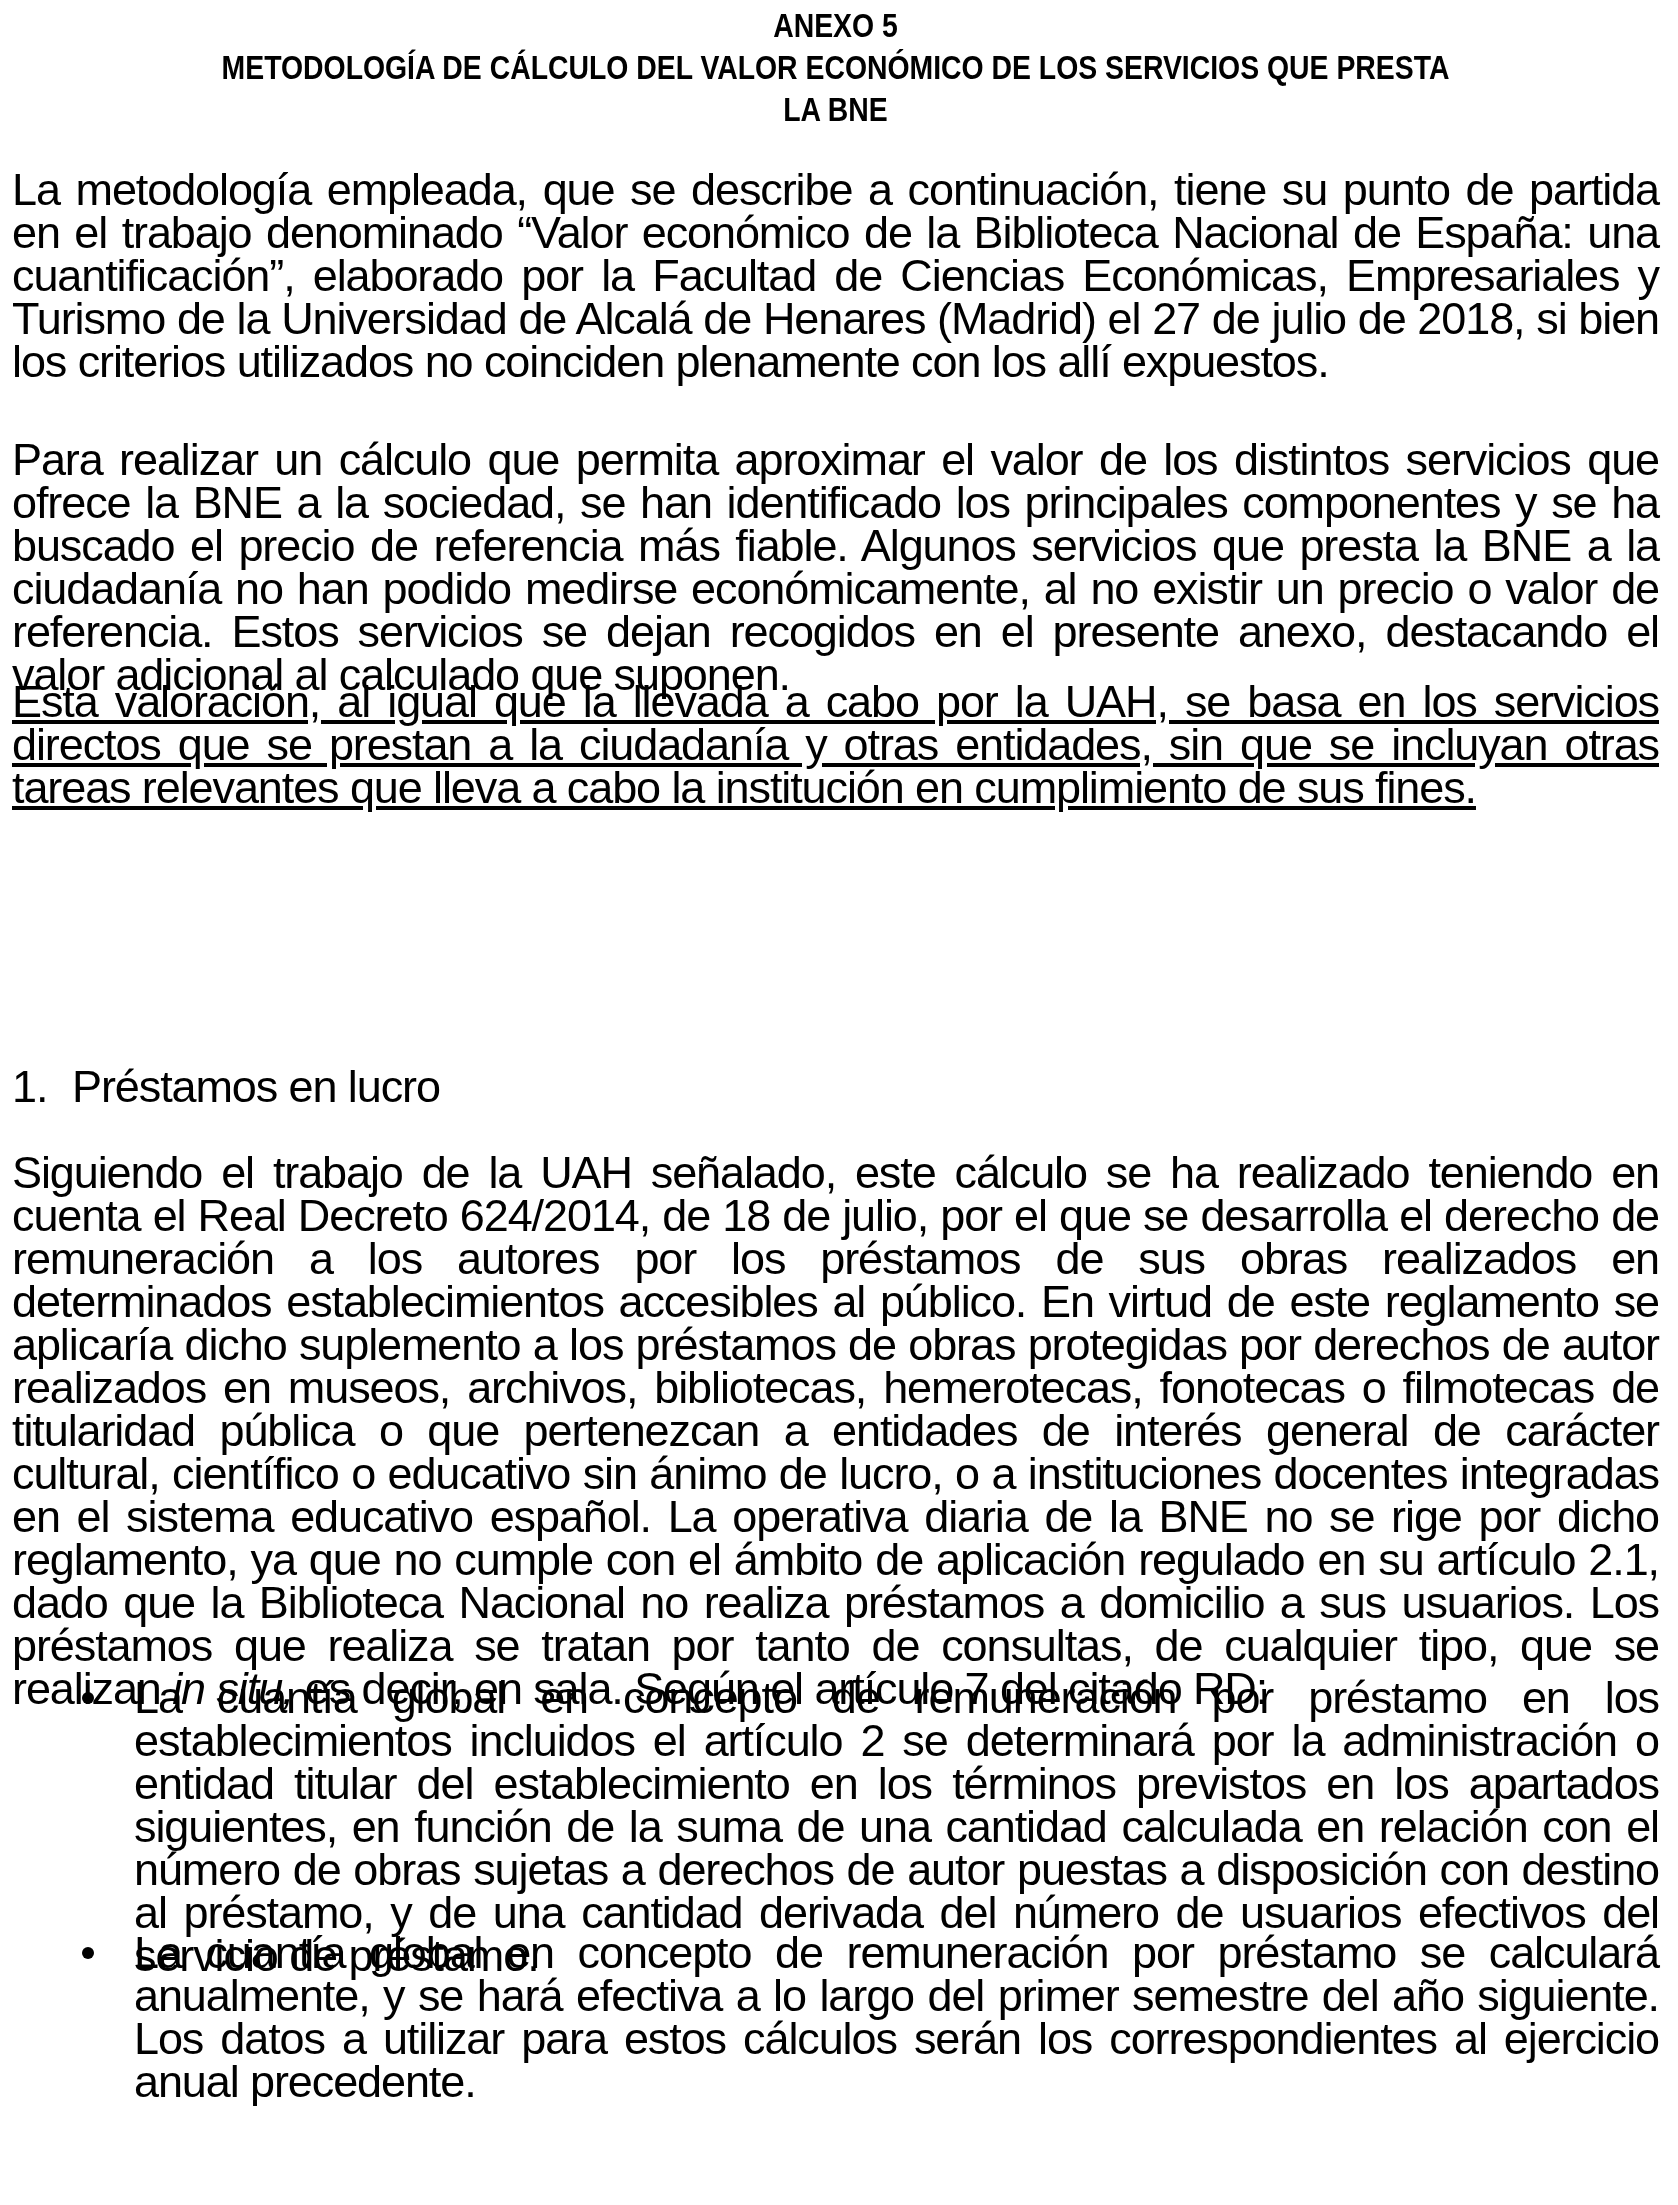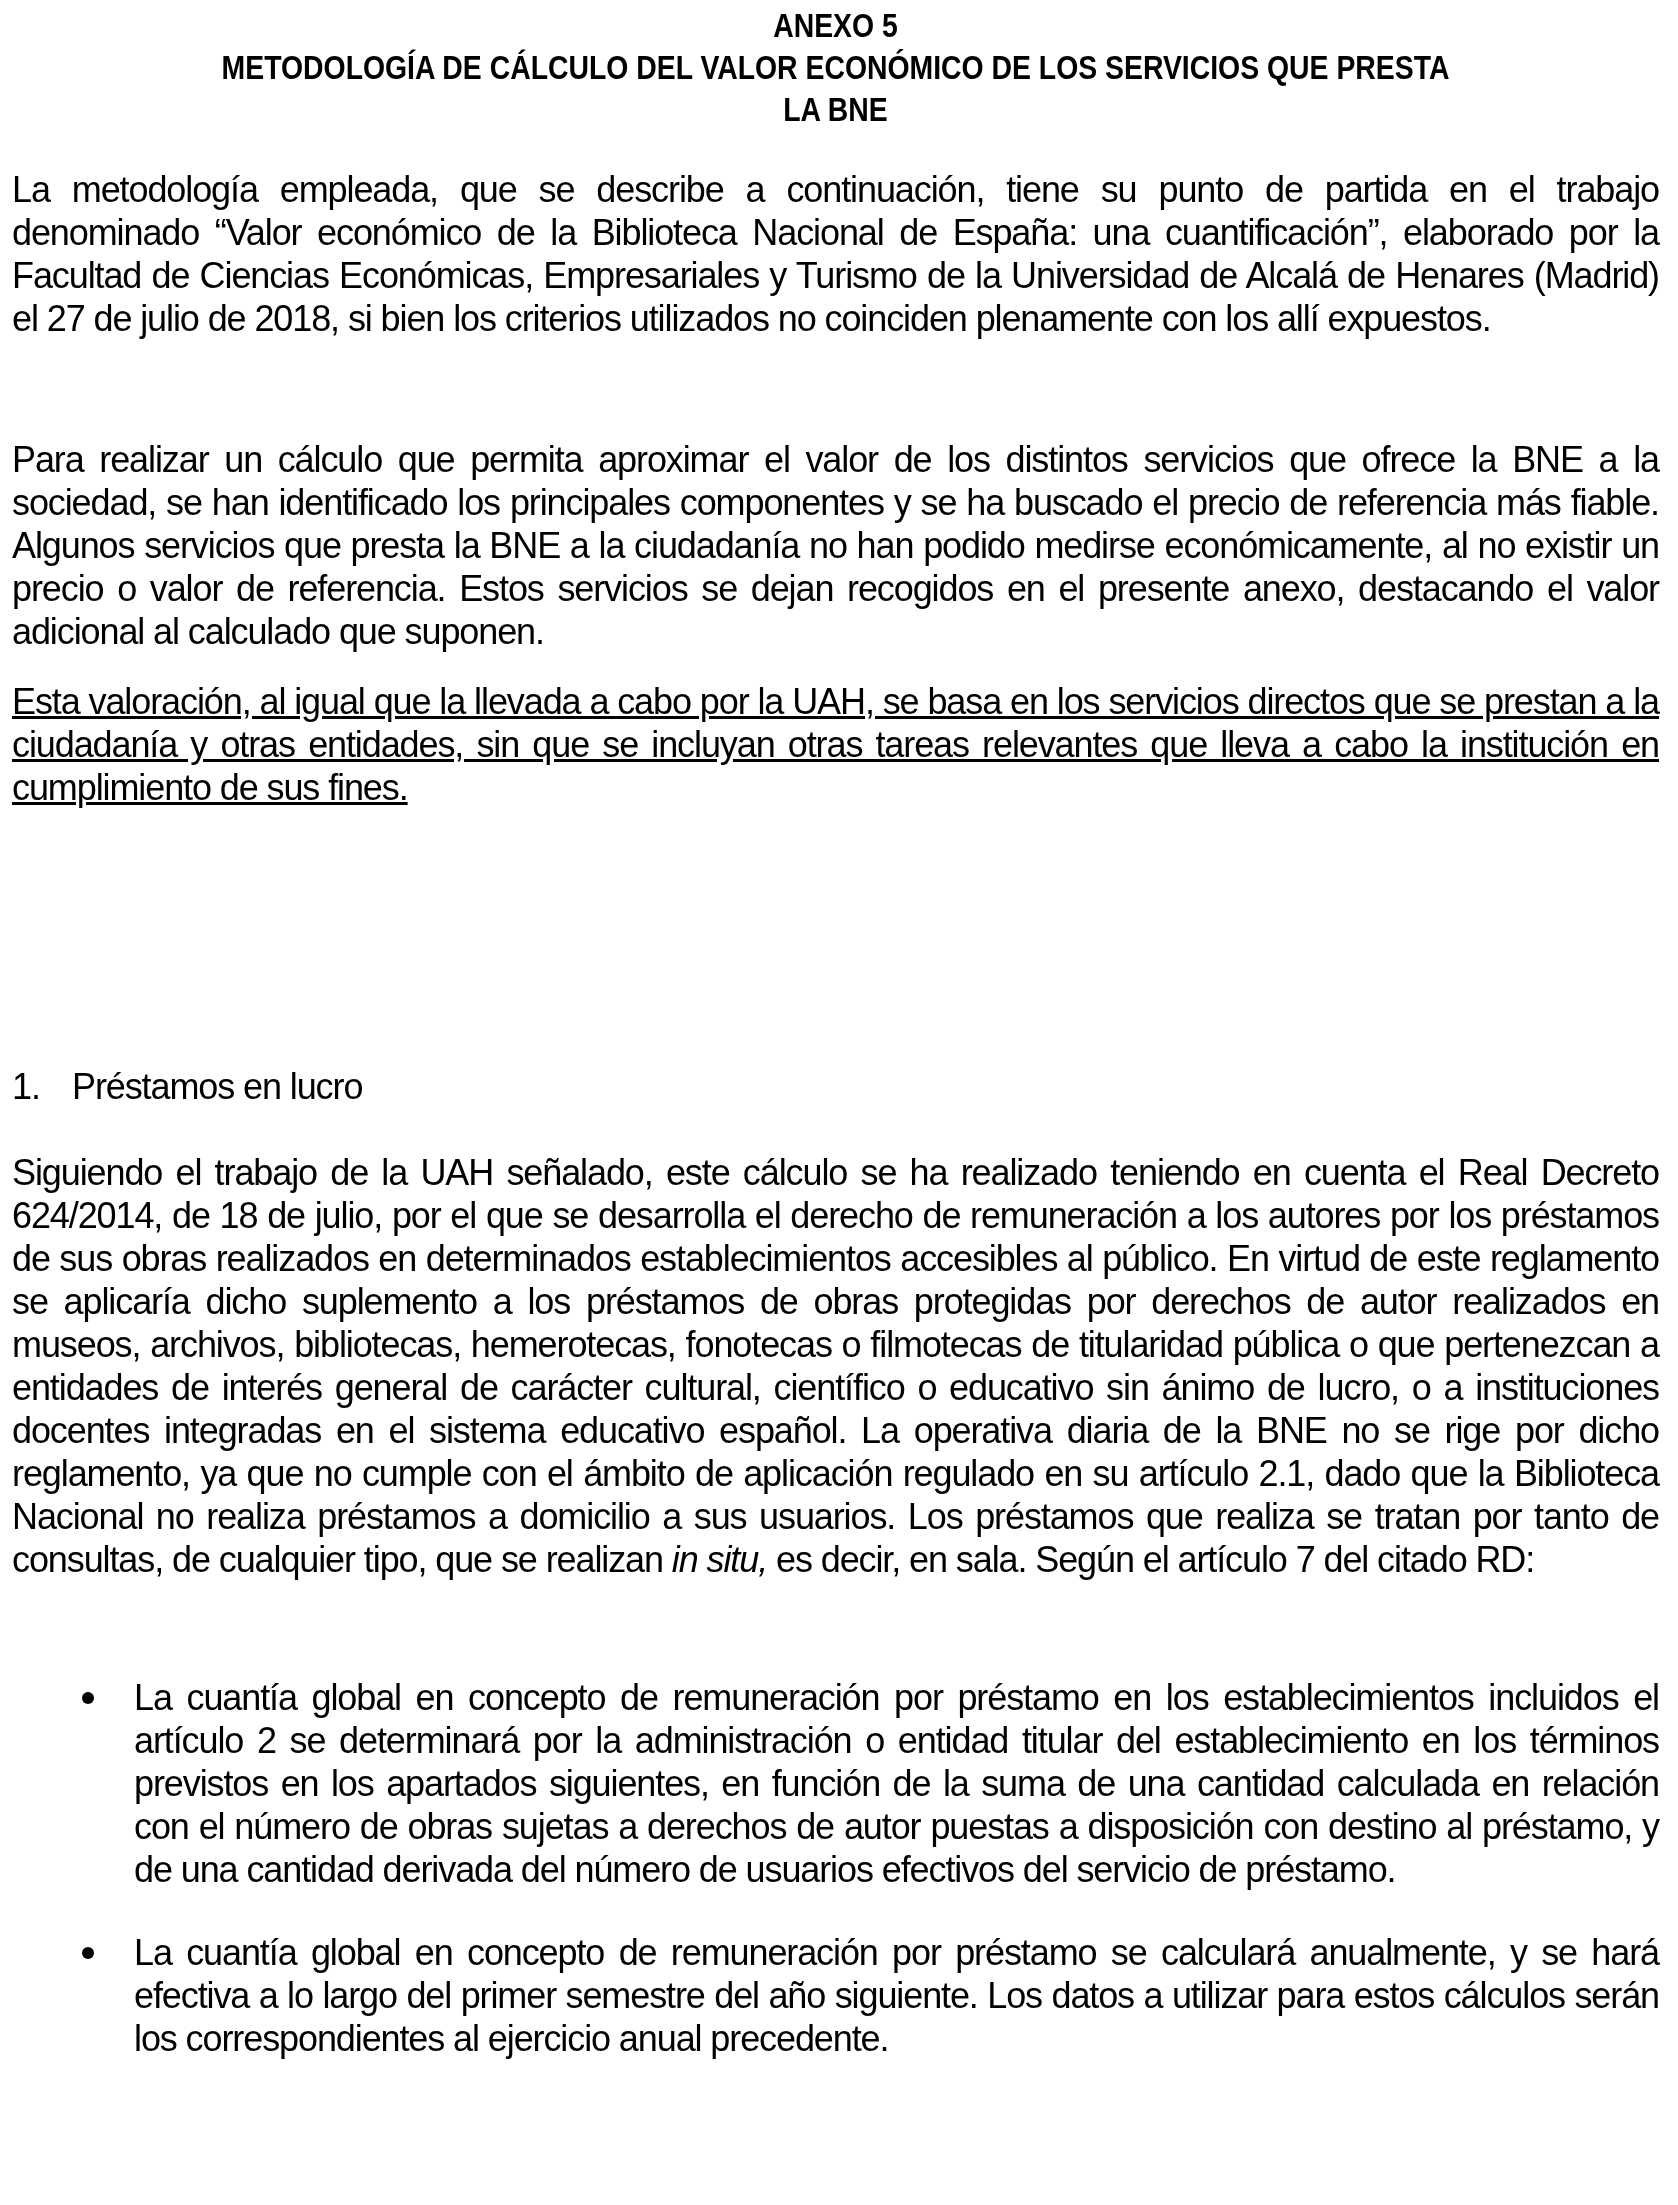--- a/index.html
+++ b/index.html
@@ -25,21 +25,21 @@
       text-align: center;
       font-weight: bold;
       font-size: 33px;
       line-height: 42px;
       margin-top: 4.9px;
       transform: scaleX(0.86);
       transform-origin: center top;
     }
     .title-block div { white-space: nowrap; }
     .text {
-      font-size: 36px;
+      font-size: 45px;
       line-height: 43px;
       text-align: justify;
       letter-spacing: -1.1px;
       word-spacing: 0px;
     }
     .p { margin: 0; }
     #p1 { position: absolute; top: 168px; left: 0; width: 1647px; }
     #p2 { position: absolute; top: 438px; left: 0; width: 1647px; }
     #p3 { position: absolute; top: 680px; left: 0; width: 1647px; text-decoration: underline; }
     #p4 { position: absolute; top: 852px; left: 0; width: 1647px; }

